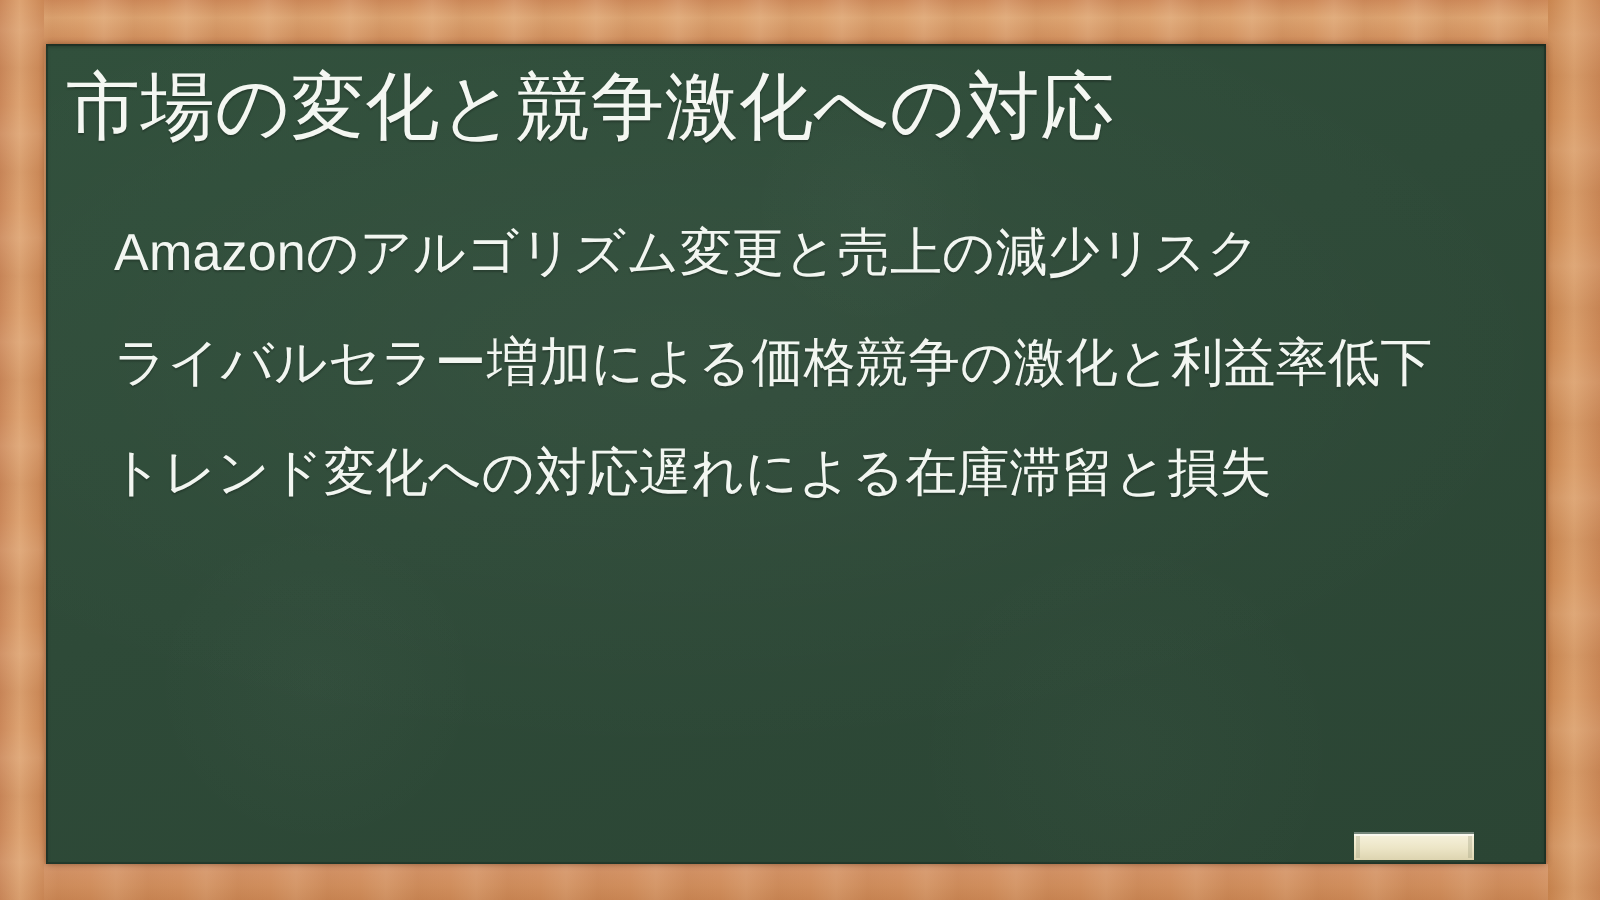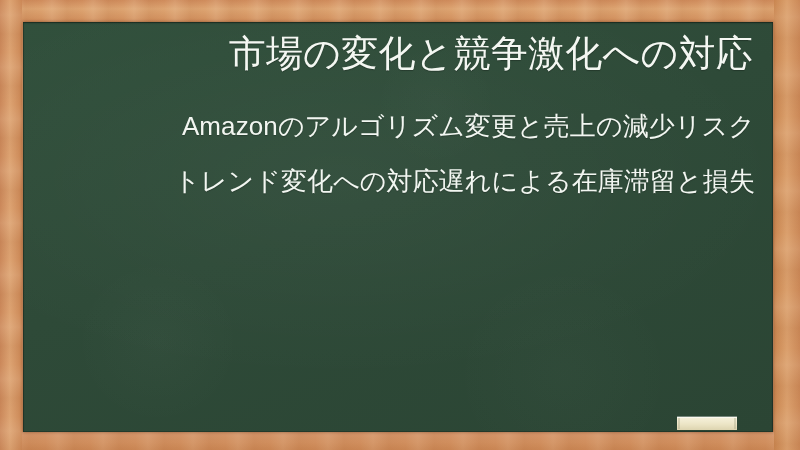--- a/index.html
+++ b/index.html
@@ -126,21 +126,20 @@
       radial-gradient(circle 120px at 18% 78%, rgba(220,235,225,0.025), transparent 70%),
       radial-gradient(circle 160px at 72% 86%, rgba(220,235,225,0.020), transparent 70%),
       radial-gradient(circle 90px at 55% 20%, rgba(220,235,225,0.018), transparent 70%);
   }
 
   
   .board-inner {
     position: absolute;
     inset: 0;
     padding: 0;
-    text-align: right;
   }
 
   .title {
     position: absolute;
     left: 10px;
     top: 9px;
     width: 720px;
     color: #f4f7f2;
     font-size: 37px;
     line-height: 46px;
@@ -210,20 +209,21 @@
 
   <div class="board">
     <div class="board-dust"></div>
 
     <div class="board-inner">
 
       <div class="title">市場の変化と競争激化への対応</div>
 
       <ul class="body-list">
         <li class="body-item">Amazonのアルゴリズム変更と売上の減少リスク</li>
+        <li class="body-item">ライバルセラー増加による価格競争の激化と利益率低下</li>
         <li class="body-item">トレンド変化への対応遅れによる在庫滞留と損失</li>
       </ul>
 
     </div>
 
     <div class="chalk-piece"></div>
   </div>
 
 </div>
 

